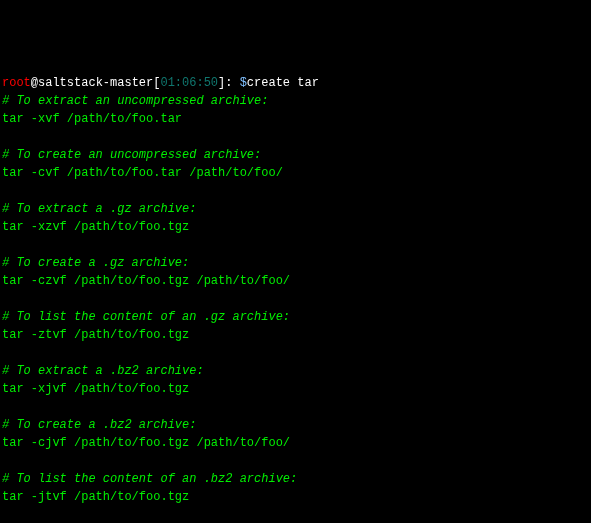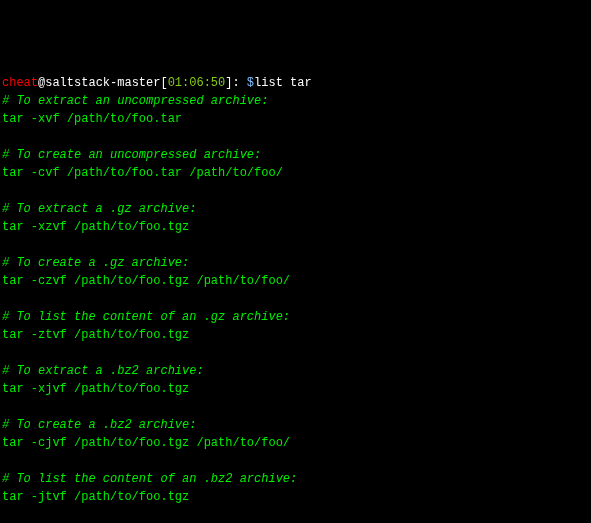--- a/index.html
+++ b/index.html
@@ -21,21 +21,21 @@
     .prompt-line {
       color: #fff;
     }
     .user-root {
       color: #ff0000;
     }
     .host {
       color: #fff;
     }
     .time {
-      color: #84cc16;
+      color: #0f766e;
     }
     .dollar {
       color: #80c0ff;
     }
     .cmd {
       color: #fff;
     }
     .comment {
       color: #00ee00;
       font-style: italic;
@@ -46,17 +46,17 @@
     .blank {
       color: #00ee00;
       height: 1.5em;
     }
   </style>
 </head>
 <body>
 
 
 
-<div><span class="prompt-line"><span class="user-root">cheat</span><span class="host">@</span><span class="host">saltstack-master</span><span class="host">[</span><span class="time">01:06:50</span><span class="host">]:</span> <span class="dollar">$</span><span class="cmd">list tar</span></span>
+<div><span class="prompt-line"><span class="user-root">root</span><span class="host">@</span><span class="host">saltstack-master</span><span class="host">[</span><span class="time">01:06:50</span><span class="host">]:</span> <span class="dollar">$</span><span class="cmd">create tar</span></span>
 <div id="output-lines"><div class="comment"># To extract an uncompressed archive:</div><div class="command-text">tar -xvf /path/to/foo.tar</div><div class="blank">&nbsp;</div><div class="comment"># To create an uncompressed archive:</div><div class="command-text">tar -cvf /path/to/foo.tar /path/to/foo/</div><div class="blank">&nbsp;</div><div class="comment"># To extract a .gz archive:</div><div class="command-text">tar -xzvf /path/to/foo.tgz</div><div class="blank">&nbsp;</div><div class="comment"># To create a .gz archive:</div><div class="command-text">tar -czvf /path/to/foo.tgz /path/to/foo/</div><div class="blank">&nbsp;</div><div class="comment"># To list the content of an .gz archive:</div><div class="command-text">tar -ztvf /path/to/foo.tgz</div><div class="blank">&nbsp;</div><div class="comment"># To extract a .bz2 archive:</div><div class="command-text">tar -xjvf /path/to/foo.tgz</div><div class="blank">&nbsp;</div><div class="comment"># To create a .bz2 archive:</div><div class="command-text">tar -cjvf /path/to/foo.tgz /path/to/foo/</div><div class="blank">&nbsp;</div><div class="comment"># To list the content of an .bz2 archive:</div><div class="command-text">tar -jtvf /path/to/foo.tgz</div><div class="blank">&nbsp;</div></div></div>
 
 
 
 
 </body></html>

